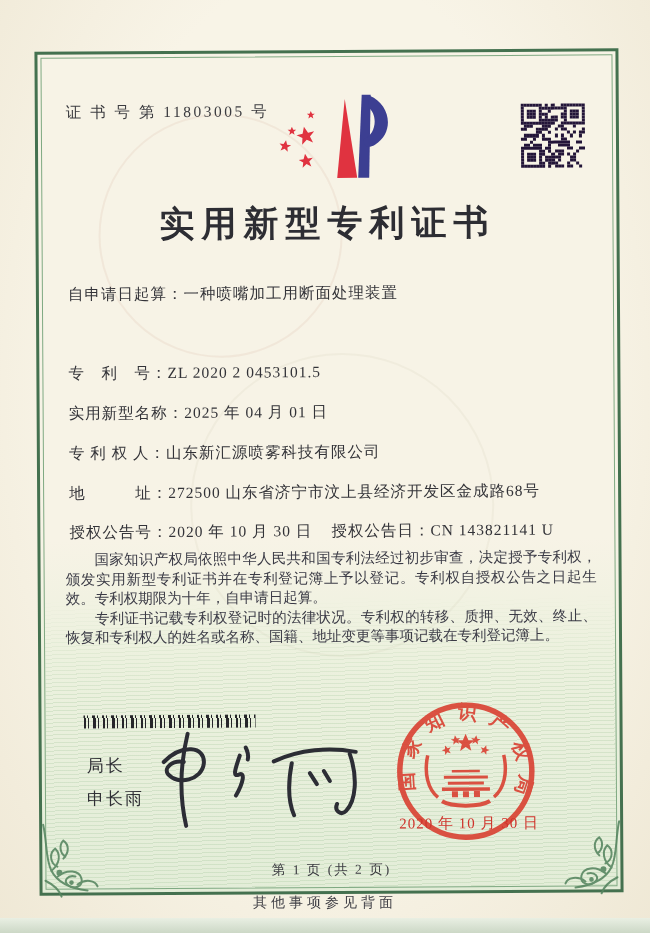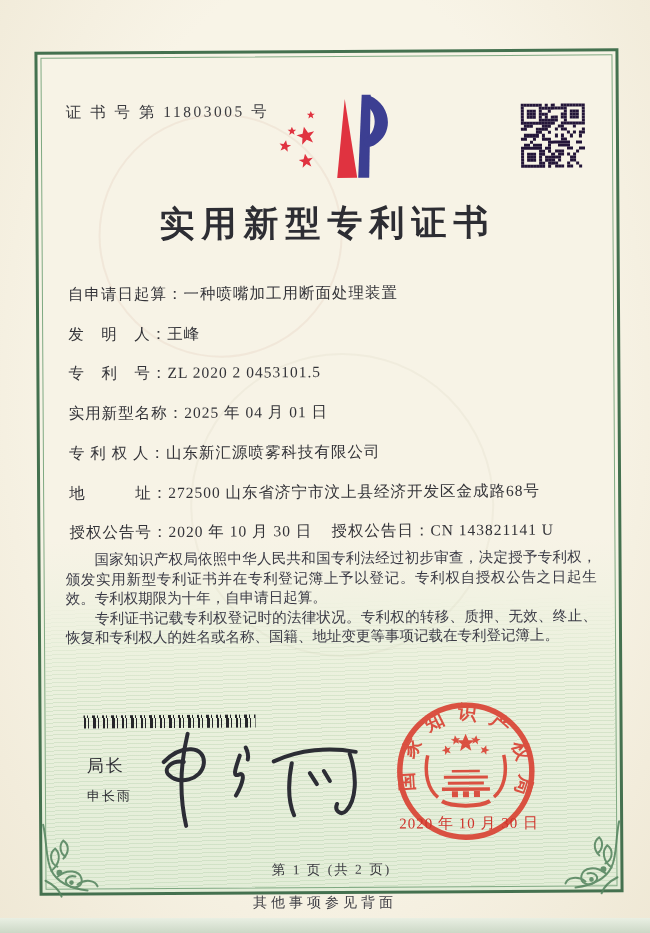--- a/index.html
+++ b/index.html
@@ -61,21 +61,21 @@
   
   .barcode{
     position:absolute;left:42px;top:661px;width:172px;height:13px;
     background:repeating-linear-gradient(90deg,
       #26262a 0 2px, transparent 2px 4px,
       #26262a 4px 5px, transparent 5px 9px,
       #26262a 9px 12px, transparent 12px 14px,
       #26262a 14px 15px, transparent 15px 19px);
   }
   .director-label{position:absolute;left:45px;top:700px;font-size:17px;color:#2f2f35;letter-spacing:2px;}
-  .director-name{position:absolute;left:45px;top:733px;font-size:13px;color:#2f2f35;letter-spacing:2px;}
+  .director-name{position:absolute;left:45px;top:733px;font-size:17px;color:#2f2f35;letter-spacing:2px;}
   .signature{position:absolute;left:100px;top:668px;width:240px;height:118px;}
   .seal{position:absolute;left:348px;top:645px;width:152px;height:152px;opacity:.92;}
   .seal-date{
     position:absolute;left:352px;top:762px;width:150px;text-align:center;
     font-size:15px;color:#cf332b;letter-spacing:1px;white-space:nowrap;
   }
   .page-footer{
     position:absolute;left:0;top:808px;width:100%;text-align:center;
     font-size:13.5px;color:#3a3a40;letter-spacing:2px;
   }
@@ -375,21 +375,20 @@
       <div style="grid-area: 21 / 13;"></div>
       <div style="grid-area: 21 / 14;"></div>
       <div style="grid-area: 21 / 16;"></div>
       <div style="grid-area: 21 / 17;"></div>
       <div style="grid-area: 21 / 20;"></div>
     </div>
 
   <div class="title">实用新型专利证书</div>
 
   <div class="field-row fr0"><span class="lbl">自申请日起算：</span><span class="val">一种喷嘴加工用断面处理装置</span></div>
-  <div class="field-row fr1"><span class="lbl">发　明　人：</span><span class="val">王峰</span></div>
   <div class="field-row fr2"><span class="lbl">专　利　号：</span><span class="val">ZL 2020 2 0453101.5</span></div>
   <div class="field-row fr3"><span class="lbl">实用新型名称：</span><span class="val">2025 年 04 月 01 日</span></div>
   <div class="field-row fr4"><span class="lbl">专 利 权 人：</span><span class="val">山东新汇源喷雾科技有限公司</span></div>
   <div class="field-row fr5"><span class="lbl">地　　　址：</span><span class="val">272500 山东省济宁市汶上县经济开发区金成路68号</span></div>
   <div class="field-row fr6">
     <span class="lbl">授权公告号：</span><span class="val">2020 年 10 月 30 日</span>
     <span class="grant-right"><span class="lbl">授权公告日：</span><span class="val">CN 143821141 U</span></span>
   </div>
 
   <div class="body-text">

